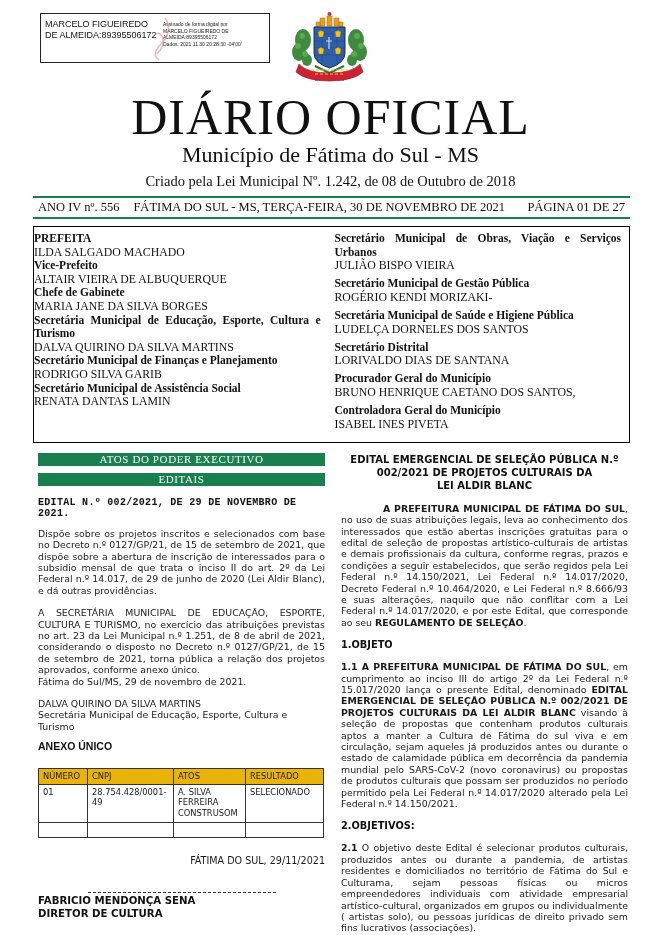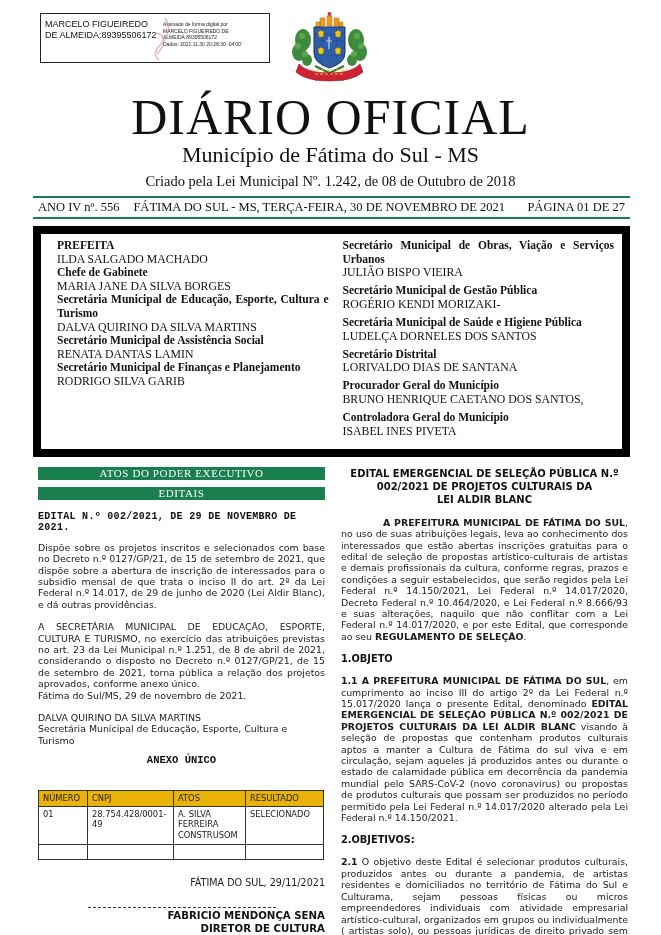--- a/index.html
+++ b/index.html
@@ -27,54 +27,54 @@
   .mast-tag { font-size:14.5px; line-height:16px; color:#111; margin-top:6px; }
   
   .infobar {
     margin:7px 31px 0 33px; border-top:2px solid #1a7f4e; border-bottom:2px solid #1a7f4e;
     display:flex; justify-content:space-between; align-items:center;
     font-size:12.5px; padding:2px 5px 2px 5px; color:#111;
   }
   .infobar .left span { margin-right:14px; }
   
   .officials {
-    margin:7px 31px 0 33px; border:8px solid #000000;
-    display:flex; padding:5px 8px 6px 16px; gap:14px;
+    margin:7px 31px 0 33px; border:1px solid #000000;
+    display:flex; padding:5px 8px 6px 0; gap:14px;
   }
   .off-col { width:50%; }
   .off-pair { }
   .off-col.right .off-pair { margin-bottom:4.5px; }
   .off-title { font-weight:bold; font-size:11.5px; line-height:13.6px; text-align:justify; color:#111; }
   .off-name { font-size:11.8px; line-height:13.6px; color:#111; }
   
   .columns { display:flex; padding:10px 31px 0 38px; gap:16px; }
   .col { width:287px; }
   .bar {
     background:#1a7f4e; color:#fff; text-align:center;
     font-size:11px; line-height:13px; height:13px; letter-spacing:.6px; margin-bottom:7px;
   }
   .bar.second { margin-bottom:11px; }
   .lc-heading { font-family:Liberation Mono, monospace; font-weight:bold; font-size:10px; letter-spacing:.3px; margin-bottom:9px; color:#111; }
   .body-p { font-family:"DejaVu Sans", sans-serif; font-size:9.4px; line-height:11.4px; text-align:justify; color:#1a1a1a; }
   .gap { height:11px; }
   .gap-s { height:6px; }
   .bold { font-weight:bold; }
-  .annex-title { font-family:Liberation Mono, monospace; font-weight:bold; font-size:10.5px; text-align:center; margin:2px 0 24px 0; color:#111; }
+  .annex-title { font-family:Liberation Sans, sans-serif; font-weight:bold; font-size:10.5px; text-align:left; margin:2px 0 16px 0; color:#111; }
   
   table.annex { border-collapse:collapse; width:285px; table-layout:fixed; }
   table.annex td {
     border:1px solid #333; font-family:"DejaVu Sans", sans-serif;
     font-size:8.3px; line-height:10.5px; padding:2px 4px; vertical-align:top; color:#1a1a1a;
   }
   table.annex tr.head td { background:#eab308; height:15px; }
   table.annex tr.r1 td { height:38px; }
   table.annex tr.r2 td { height:15px; }
   .col-num { width:49px; } .col-cnpj { width:86px; } .col-nome { width:72px; } .col-res { width:78px; }
   .city-date { font-family:"DejaVu Sans", sans-serif; font-size:9.6px; text-align:right; margin-top:17px; color:#1a1a1a; }
-  .sig-area { margin-top:19px; text-align:right; }
+  .sig-area { margin-top:26px; text-align:left; }
   .sig-rule { width:188px; margin:0 auto 1px auto; border-top:1.5px dashed #333; }
   .dir-name, .dir-title { font-family:"DejaVu Sans", sans-serif; font-weight:bold; font-size:10.2px; line-height:13.5px; color:#111; }
   
   .rc-heading { font-family:"DejaVu Sans", sans-serif; font-weight:bold; font-size:10px; line-height:13px; text-align:center; color:#111; }
   .rc-heading div { }
   .indent { text-indent:42px; }
   .sec-title { font-family:"DejaVu Sans", sans-serif; font-weight:bold; font-size:9.8px; color:#111; }
 </style>
 </head>
 <body>
@@ -160,34 +160,38 @@
     <div>PÁGINA 01 DE 27</div>
   </div>
 
   <div class="officials">
     <div class="off-col left">
       <div class="off-pair">
         <div class="off-title">PREFEITA</div>
         <div class="off-name">ILDA SALGADO MACHADO</div>
       </div>
       <div class="off-pair">
+        <div class="off-title">Vice-Prefeito</div>
+        <div class="off-name">ALTAIR VIEIRA DE ALBUQUERQUE</div>
+      </div>
+      <div class="off-pair">
         <div class="off-title">Chefe de Gabinete</div>
         <div class="off-name">MARIA JANE DA SILVA BORGES</div>
       </div>
       <div class="off-pair">
         <div class="off-title">Secretária Municipal de Educação, Esporte, Cultura e Turismo</div>
         <div class="off-name">DALVA QUIRINO DA SILVA MARTINS</div>
       </div>
       <div class="off-pair">
+        <div class="off-title">Secretário Municipal de Finanças e Planejamento</div>
+        <div class="off-name">RODRIGO SILVA GARIB</div>
+      </div>
+      <div class="off-pair">
         <div class="off-title">Secretário Municipal de Assistência Social</div>
         <div class="off-name">RENATA DANTAS LAMIN</div>
-      </div>
-      <div class="off-pair">
-        <div class="off-title">Secretário Municipal de Finanças e Planejamento</div>
-        <div class="off-name">RODRIGO SILVA GARIB</div>
       </div>
     </div>
     <div class="off-col right">
       <div class="off-pair">
         <div class="off-title">Secretário Municipal de Obras, Viação e Serviços Urbanos</div>
         <div class="off-name">JULIÃO BISPO VIEIRA</div>
       </div>
       <div class="off-pair">
         <div class="off-title">Secretário Municipal de Gestão Pública</div>
         <div class="off-name">ROGÉRIO KENDI MORIZAKI-</div>

